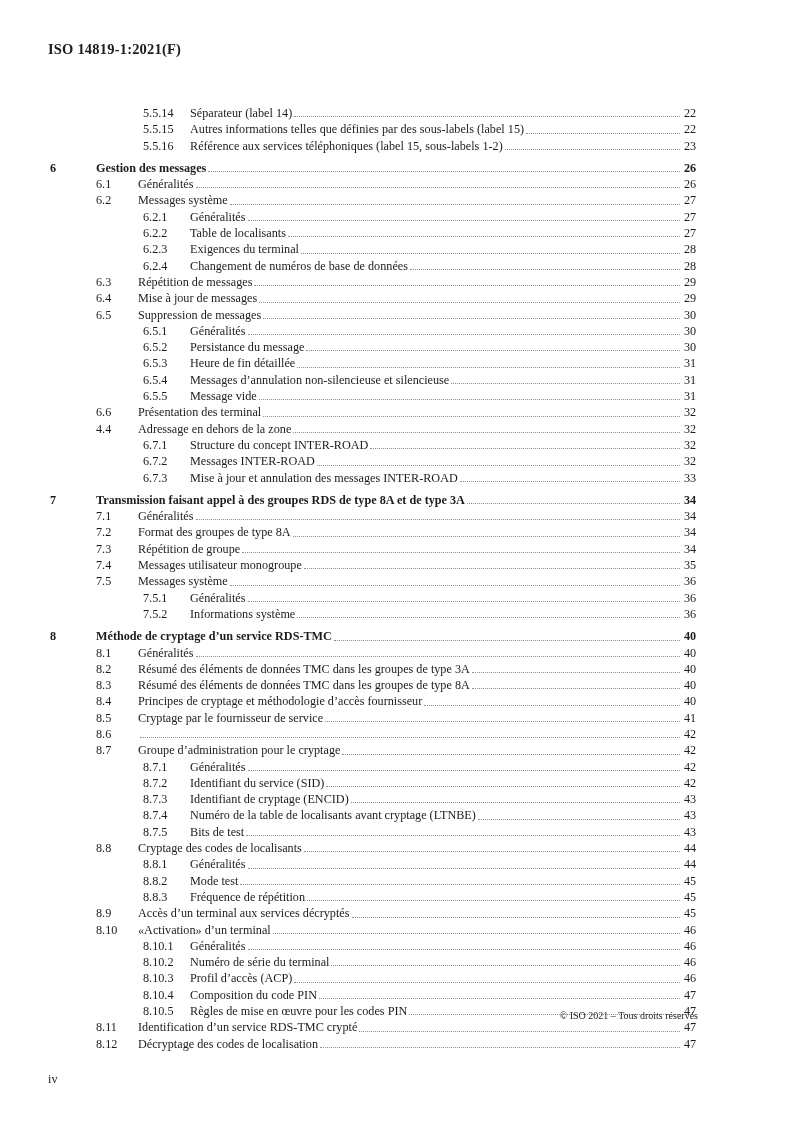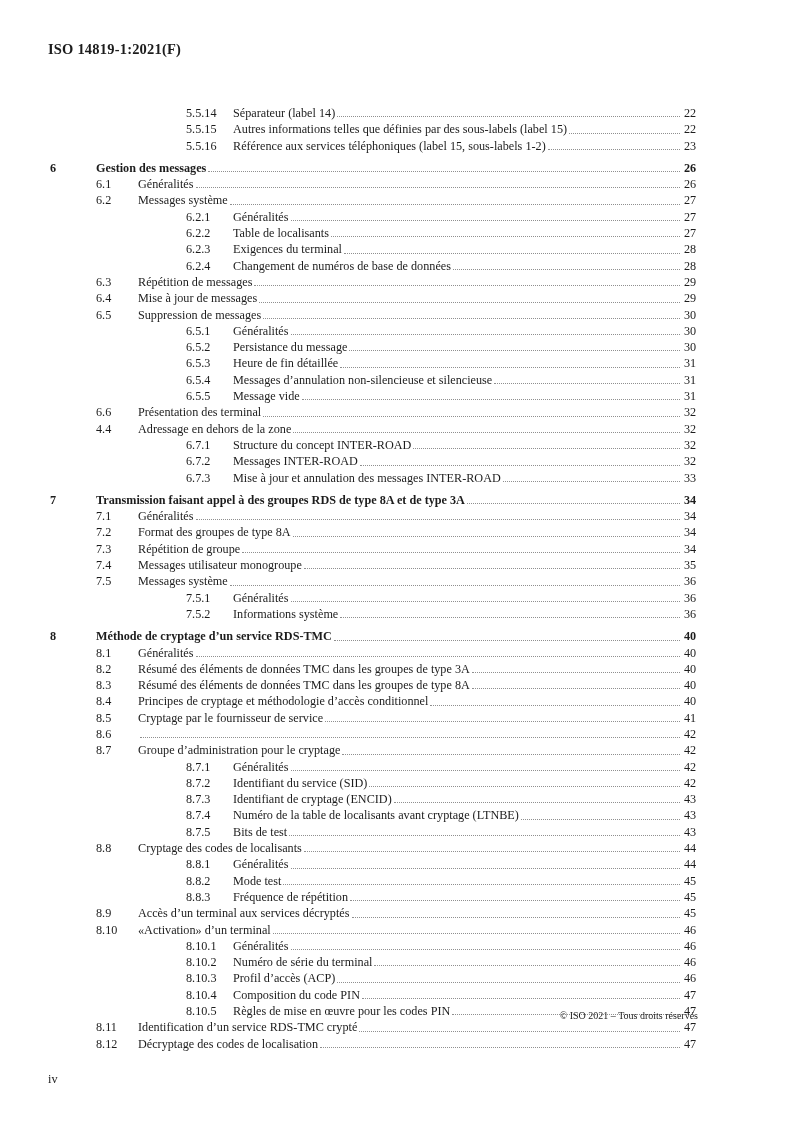--- a/index.html
+++ b/index.html
@@ -34,21 +34,21 @@
     align-self:flex-end;
     border-bottom:1px dotted #8f8f8f;
     margin:0 2px 4px 2px;
   }
   .row .page-num { flex:none; min-width:16px; text-align:center; }
 
   .lvl1 { padding-left:50px; font-weight:bold; margin-top:6px; }
   .lvl1 .num { width:46px; }
   .lvl2 { padding-left:96px; }
   .lvl2 .num { width:42px; }
-  .lvl3 { padding-left:143px;margin-left:43px; }
+  .lvl3 { padding-left:143px; }
   .lvl3 .num { width:47px; }
 
   .doc-footer-left {
     position:absolute; left:48px; top:1072px;
     font-size:12.2px;
     text-align:right;
   }
   .doc-footer-right {
     position:absolute; right:95px; top:1010px;
     font-size:10px; white-space:nowrap;
@@ -267,21 +267,21 @@
         <span class="page-num">40</span>
       </div>
       <div class="row lvl2">
         <span class="num">8.3</span>
         <span class="title">Résumé des éléments de données TMC dans les groupes de type 8A</span>
         <span class="leader"></span>
         <span class="page-num">40</span>
       </div>
       <div class="row lvl2">
         <span class="num">8.4</span>
-        <span class="title">Principes de cryptage et méthodologie d’accès conditionnel</span>
+        <span class="title">Principes de cryptage et méthodologie d’accès fournisseur</span>
         <span class="leader"></span>
         <span class="page-num">40</span>
       </div>
       <div class="row lvl2">
         <span class="num">8.5</span>
         <span class="title">Cryptage par le fournisseur de service</span>
         <span class="leader"></span>
         <span class="page-num">41</span>
       </div>
       <div class="row lvl2">

